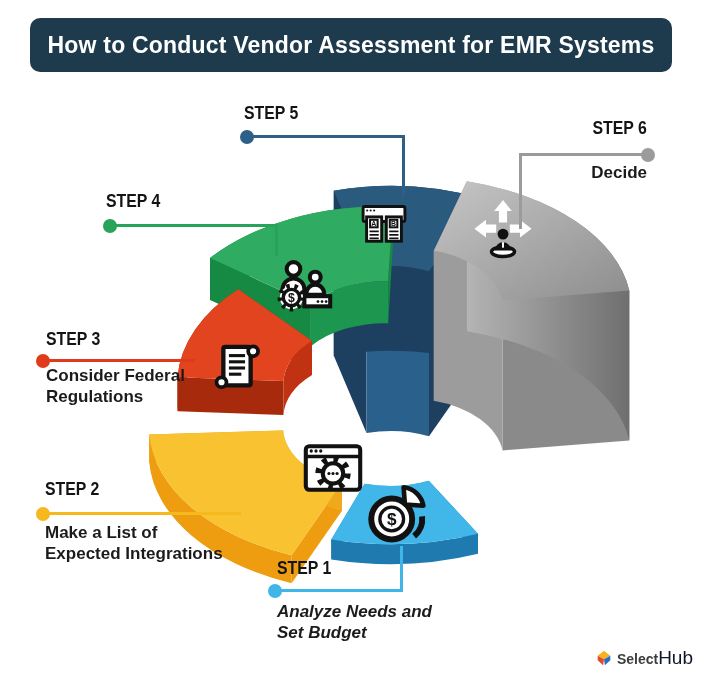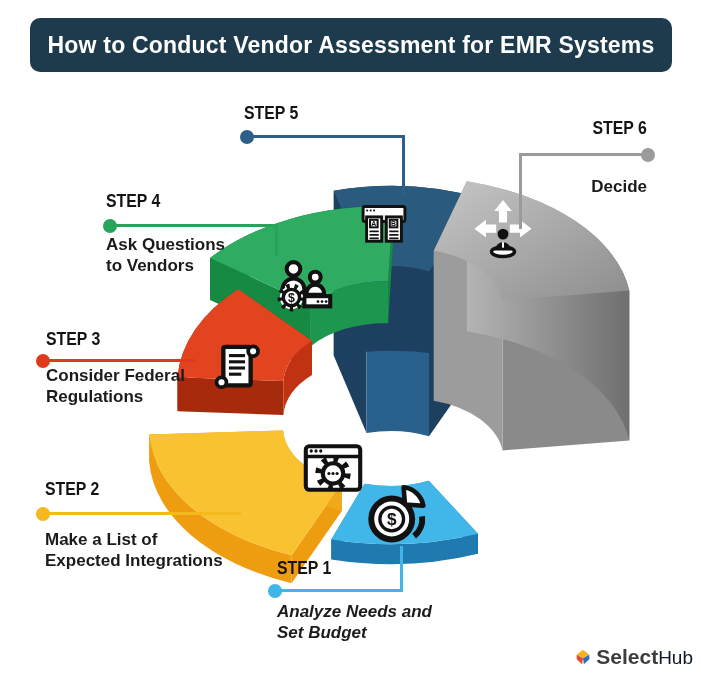--- a/index.html
+++ b/index.html
@@ -15,40 +15,40 @@
   .step-title{position:absolute;font-size:17px;font-weight:700;color:#1b1b1b;
               line-height:1.24;white-space:pre-line;}
   .dot{position:absolute;width:14px;height:14px;border-radius:50%;}
   .hline{position:absolute;height:3px;}
   .vline{position:absolute;width:3px;}
   
   .s1-num{left:277px;top:558px;} .s1-title{left:277px;top:601px;font-style:italic;}
   .s1-dot{left:268px;top:584px;} .s1-h{left:275px;top:589px;width:128px;}
   .s1-v{left:400px;top:546px;height:44px;}
   
-  .s2-num{left:45px;top:479px;} .s2-title{left:45px;top:522px;margin-top:7px;}
+  .s2-num{left:45px;top:479px;} .s2-title{left:45px;top:522px;}
   .s2-dot{left:36px;top:507px;} .s2-h{left:43px;top:512px;width:198px;}
   
   .s3-num{left:46px;top:329px;} .s3-title{left:46px;top:365px;}
   .s3-dot{left:36px;top:354px;} .s3-h{left:43px;top:359px;width:152px;}
   
   .s4-num{left:106px;top:191px;} .s4-title{left:106px;top:234px;}
   .s4-dot{left:103px;top:219px;} .s4-h{left:110px;top:224px;width:168px;}
   .s4-v{left:275px;top:224px;height:32px;}
   
   .s5-num{left:244px;top:103px;} .s5-title{left:244px;top:143px;}
   .s5-dot{left:240px;top:130px;} .s5-h{left:247px;top:135px;width:158px;}
   .s5-v{left:402px;top:135px;height:62px;}
   
   .s6-num{left:auto;right:54px;top:118px;transform-origin:right bottom;}
-  .s6-title{left:auto;right:54px;top:176px;text-align:right;}
+  .s6-title{left:auto;right:54px;top:162px;text-align:right;}
   .s6-dot{left:641px;top:148px;} .s6-h{left:520px;top:153px;width:128px;}
   .s6-v{left:519px;top:153px;height:76px;}
   .logo{position:absolute;right:8px;bottom:10px;display:flex;align-items:center;gap:4px;}
-  .logo-bold{font-size:21px;font-weight:700;color:#3d3d3d;}
+  .logo-bold{font-size:14px;font-weight:700;color:#3d3d3d;}
   .logo-light{font-size:19px;font-weight:400;color:#0f172a;}
 </style>
 </head>
 <body>
 
 <div class="stage">
 
   <div class="title-bar" style="background-color: rgb(30, 59, 77);">
     <span>How to Conduct Vendor Assessment for EMR Systems</span>
   </div>
@@ -186,22 +186,20 @@
   <div class="dot s2-dot" style="background-color: rgb(246, 185, 29);"></div>
   <div class="hline s2-h" style="background-color: rgb(246, 185, 29);"></div>
 
   <div class="step-num s3-num">STEP 3</div>
   <div class="step-title s3-title">Consider Federal
 Regulations</div>
   <div class="dot s3-dot" style="background-color: rgb(224, 58, 28);"></div>
   <div class="hline s3-h" style="background-color: rgb(224, 58, 28);"></div>
 
   <div class="step-num s4-num">STEP 4</div>
-  <div class="step-title s4-title">Ask Questions
-to Vendors</div>
   <div class="dot s4-dot" style="background-color: rgb(39, 163, 90);"></div>
   <div class="hline s4-h" style="background-color: rgb(39, 163, 90);"></div>
   <div class="vline s4-v" style="background-color: rgb(39, 163, 90);"></div>
 
   <div class="step-num s5-num">STEP 5</div>
   <div class="dot s5-dot" style="background-color: rgb(45, 95, 136);"></div>
   <div class="hline s5-h" style="background-color: rgb(45, 95, 136);"></div>
   <div class="vline s5-v" style="background-color: rgb(45, 95, 136);"></div>
 
   <div class="step-num s6-num">STEP 6</div>

